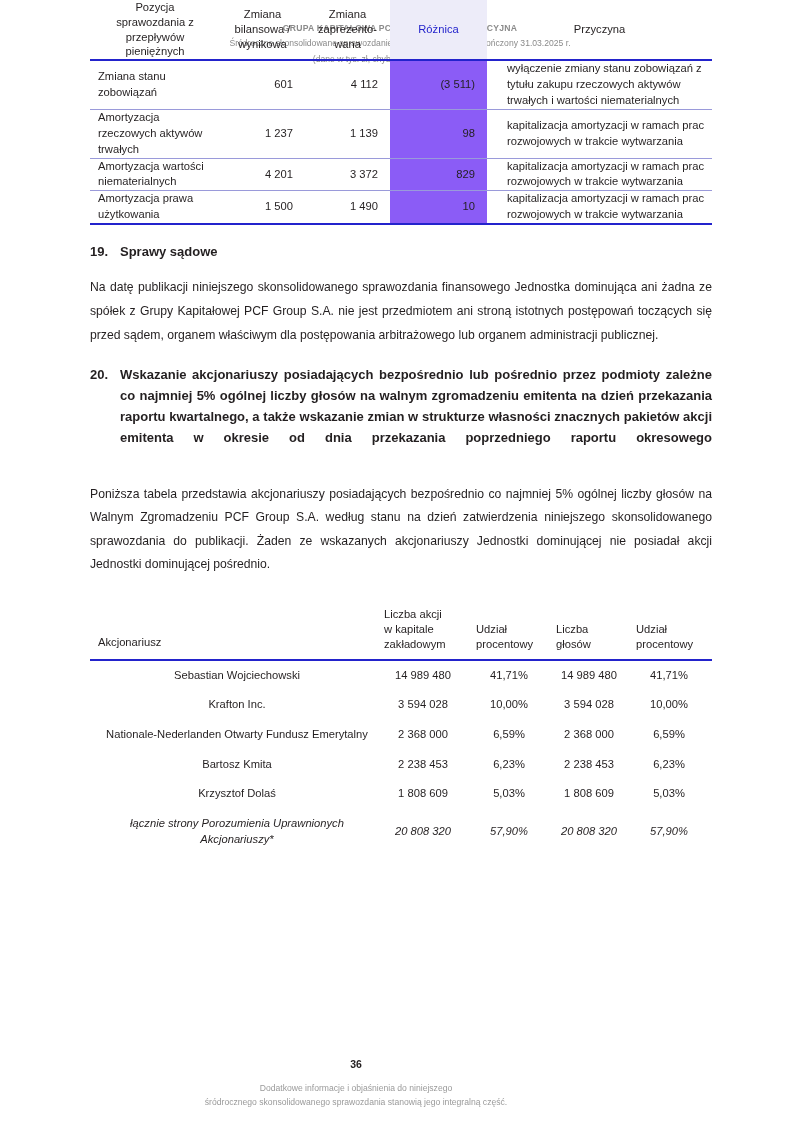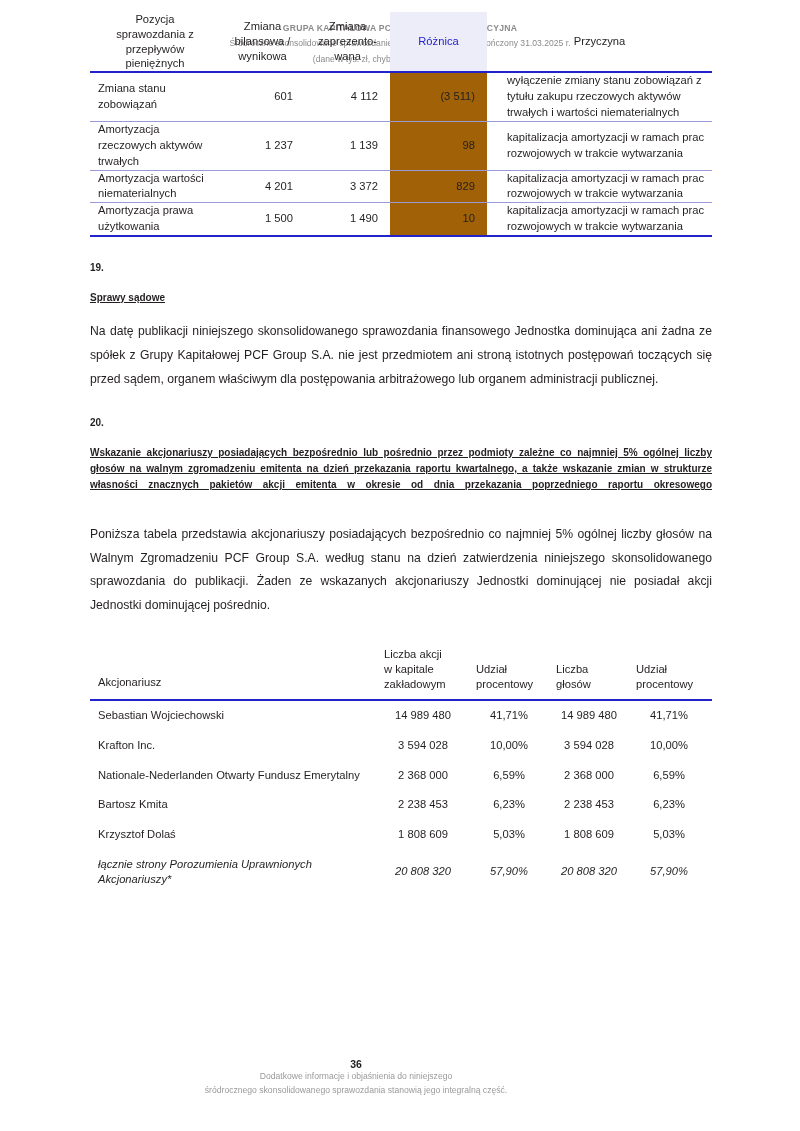--- a/index.html
+++ b/index.html
@@ -46,21 +46,21 @@
   .doc-header .line3 {
     font-size: 8.6px;
     color: #8a8a8a;
     margin-top: 3px;
   }
 
   
   .content {
     position: absolute;
     left: 90px;
-    top: 12px;
+    top: 0;
     width: 622px;
   }
 
   
   table.fin-table {
     border-collapse: collapse;
     width: 622px;
     table-layout: fixed;
   }
   table.fin-table td, table.fin-table th {
@@ -96,50 +96,48 @@
     color: #231f20;
   }
   .t1-body tr:last-child td {
     border-bottom: 2.2px solid #2323cc;
   }
   .t1-body td.num {
     text-align: right;
     padding-right: 12px;
   }
   .t1-body td.hl {
-    background: #a16207;
+    background: #8b5cf6;
     text-align: right;
     padding-right: 12px;
   }
   .t1-body td.label {
     padding-left: 8px;
   }
   .t1-body td.reason {
     padding-left: 20px;
   }
 
   
   .section-head {
     display: flex;
     font-weight: bold;
-    font-size: 10px;
-    color: #231f20;
-    margin-top: 23px;
+    font-size: 13px;
+    color: #231f20;
+    margin-top: 16px;
     line-height: 1.62;
-    flex-direction: column;
   }
   .section-head .num {
     width: 30px;
     flex: 0 0 30px;
   }
   .section-head .txt {
     flex: 1 1 auto;
     text-align: justify;
     text-justify: inter-word;
-    text-decoration: underline;
   }
   .section-head.justified .txt {
     text-align: justify;
   }
   .section-head.justified .txt::after {
     content: "";
     display: inline-block;
     width: 100%;
   }
 
@@ -180,21 +178,21 @@
     text-align: left;
   }
   table.sh-table td {
     font-size: 11.2px;
     line-height: 1.40;
     padding: 7px 4px 7px 4px;
     color: #231f20;
     vertical-align: middle;
   }
   table.sh-table td.name-col {
-    text-align: left;
+    text-align: center;
     padding-left: 8px;
     margin-top: 48px;
   }
   table.sh-table td.ncol {
     text-align: center;
     padding-right: 10px;
   }
   table.sh-table tr.total td {
     font-style: italic;
   }
@@ -209,21 +207,21 @@
   }
   .footer .pageno {
     font-size: 10.5px;
     font-weight: bold;
     color: #231f20;
   }
   .footer .fnote {
     font-size: 8.6px;
     color: #9a9a9a;
     line-height: 1.6;
-    margin-top: 0;
+    margin-top: 12px;
   }
 </style>
 </head>
 <body>
 
 <div class="page">
 
   <div class="doc-header">
     <div class="line1">GRUPA KAPITAŁOWA PCF GROUP SPÓŁKA AKCYJNA</div>
     <div class="line2">Śródroczne skonsolidowane sprawozdanie za okres 3 miesięcy zakończony 31.03.2025 r.</div>

